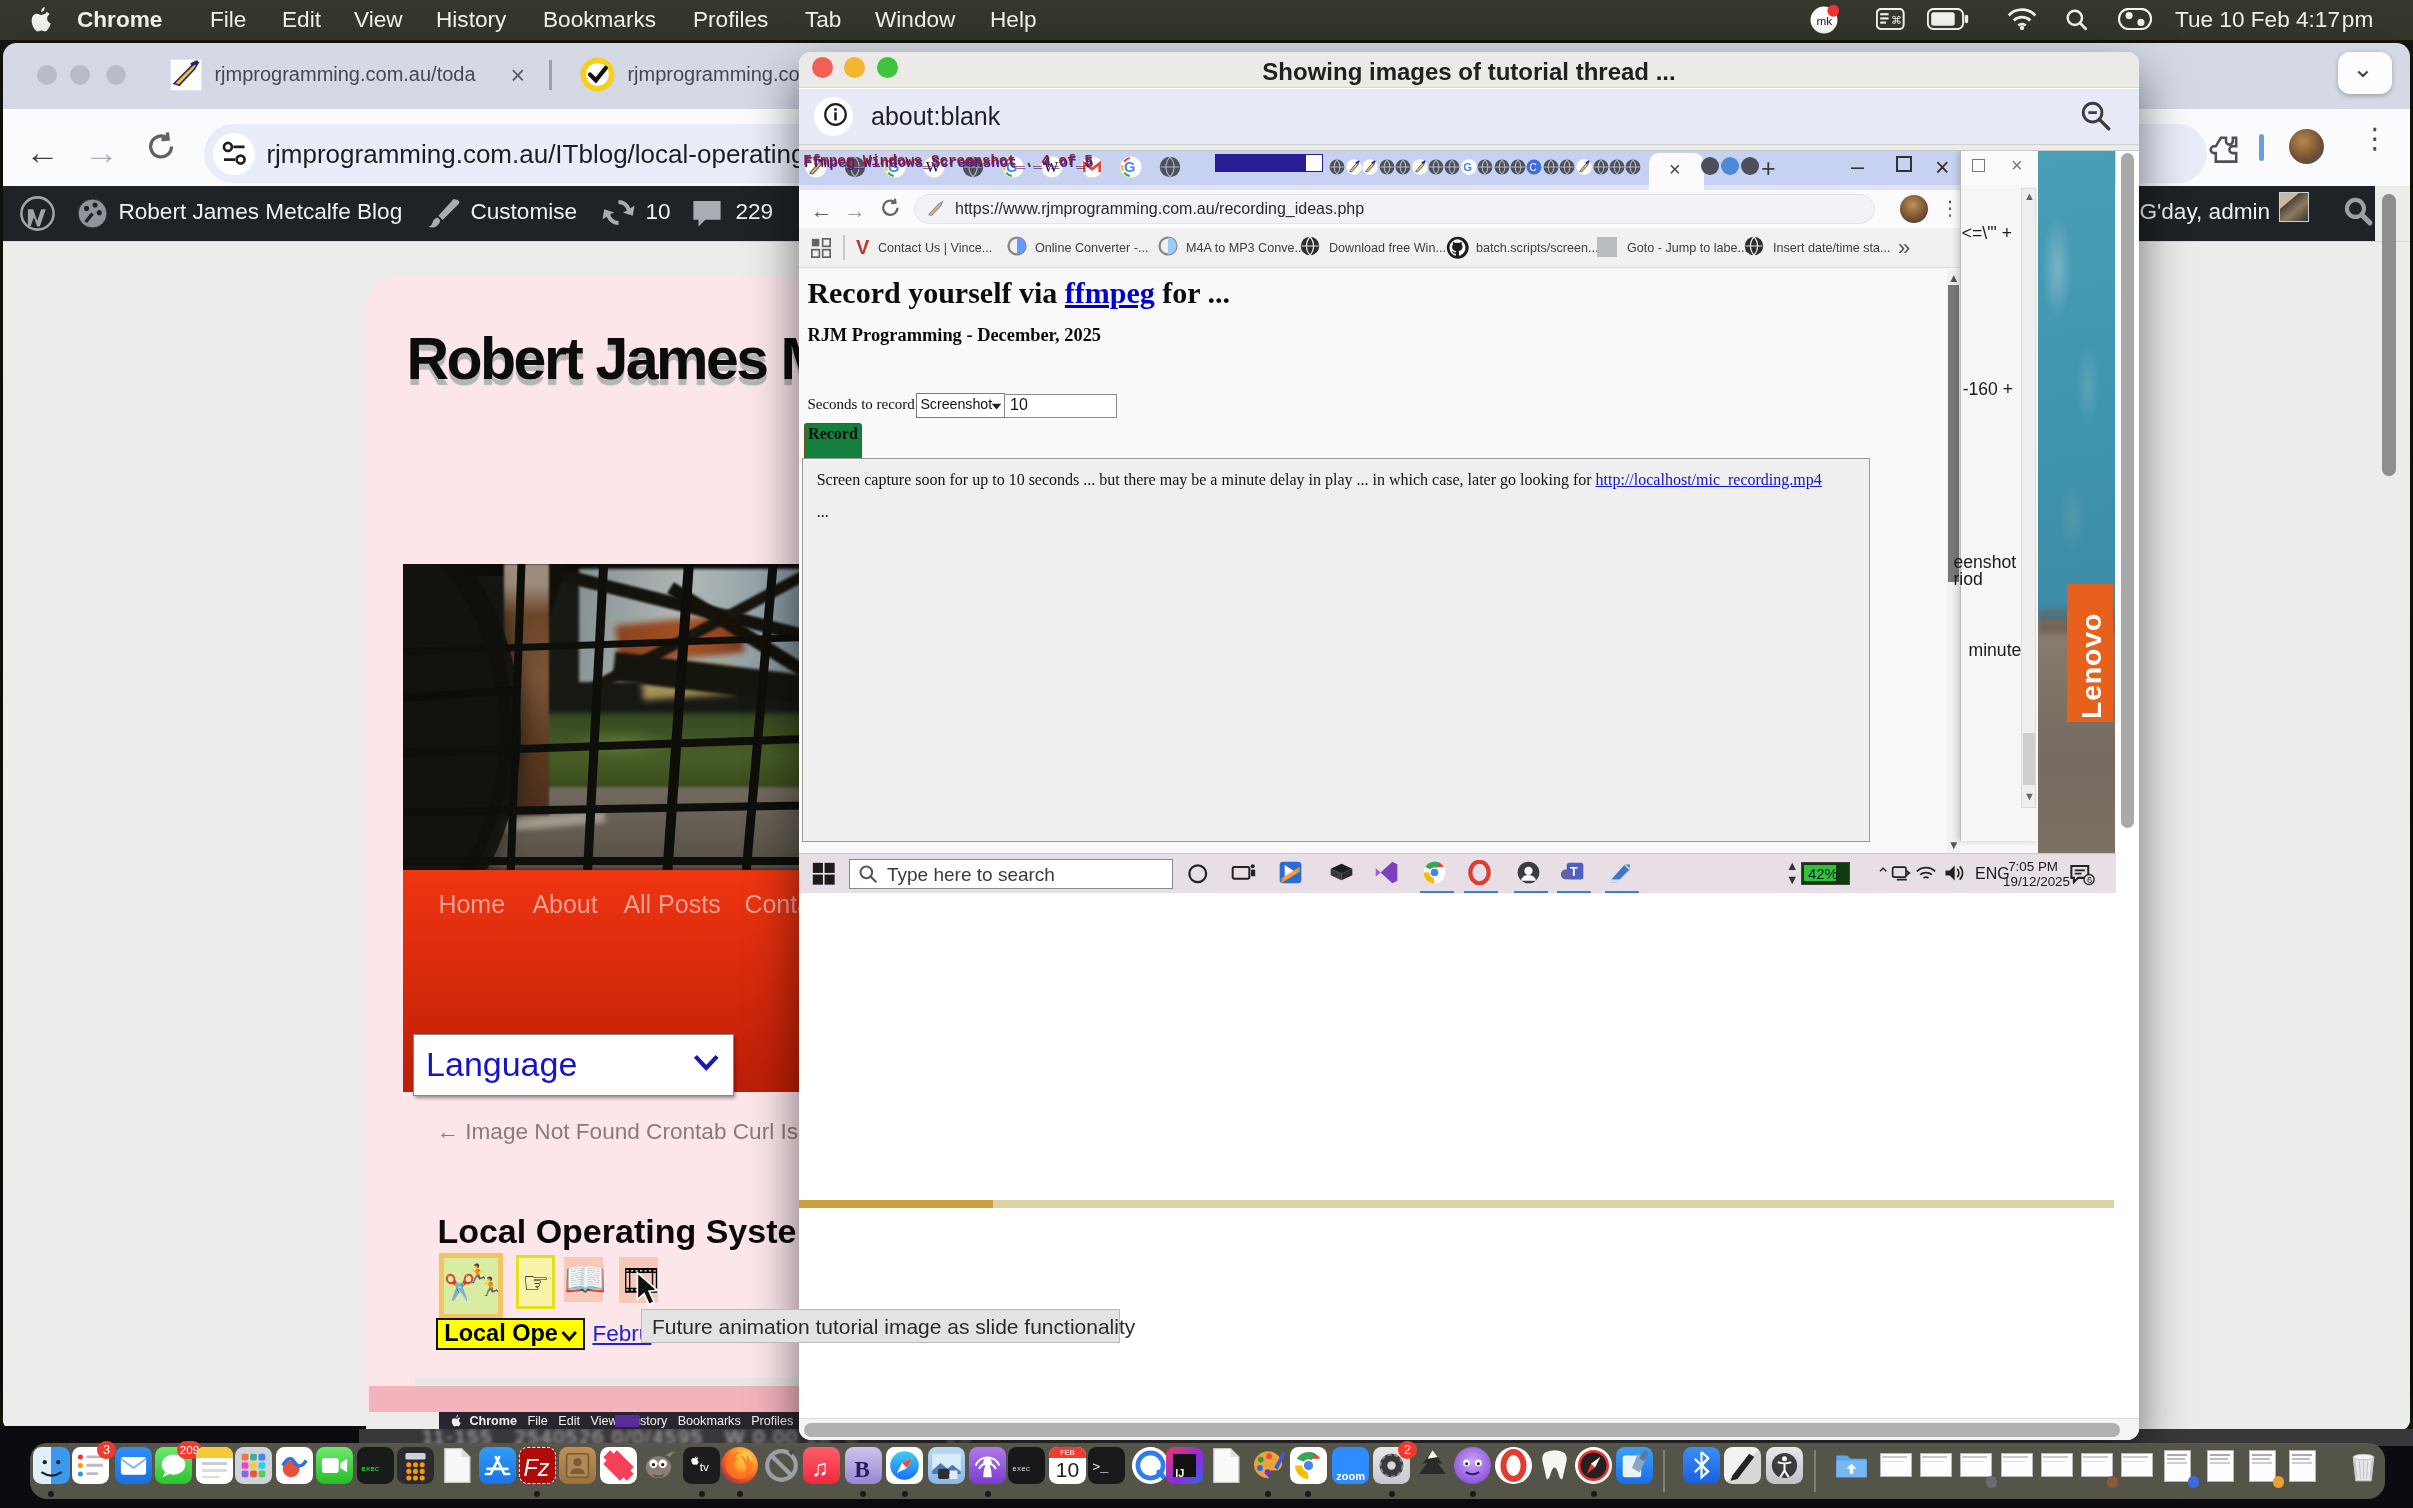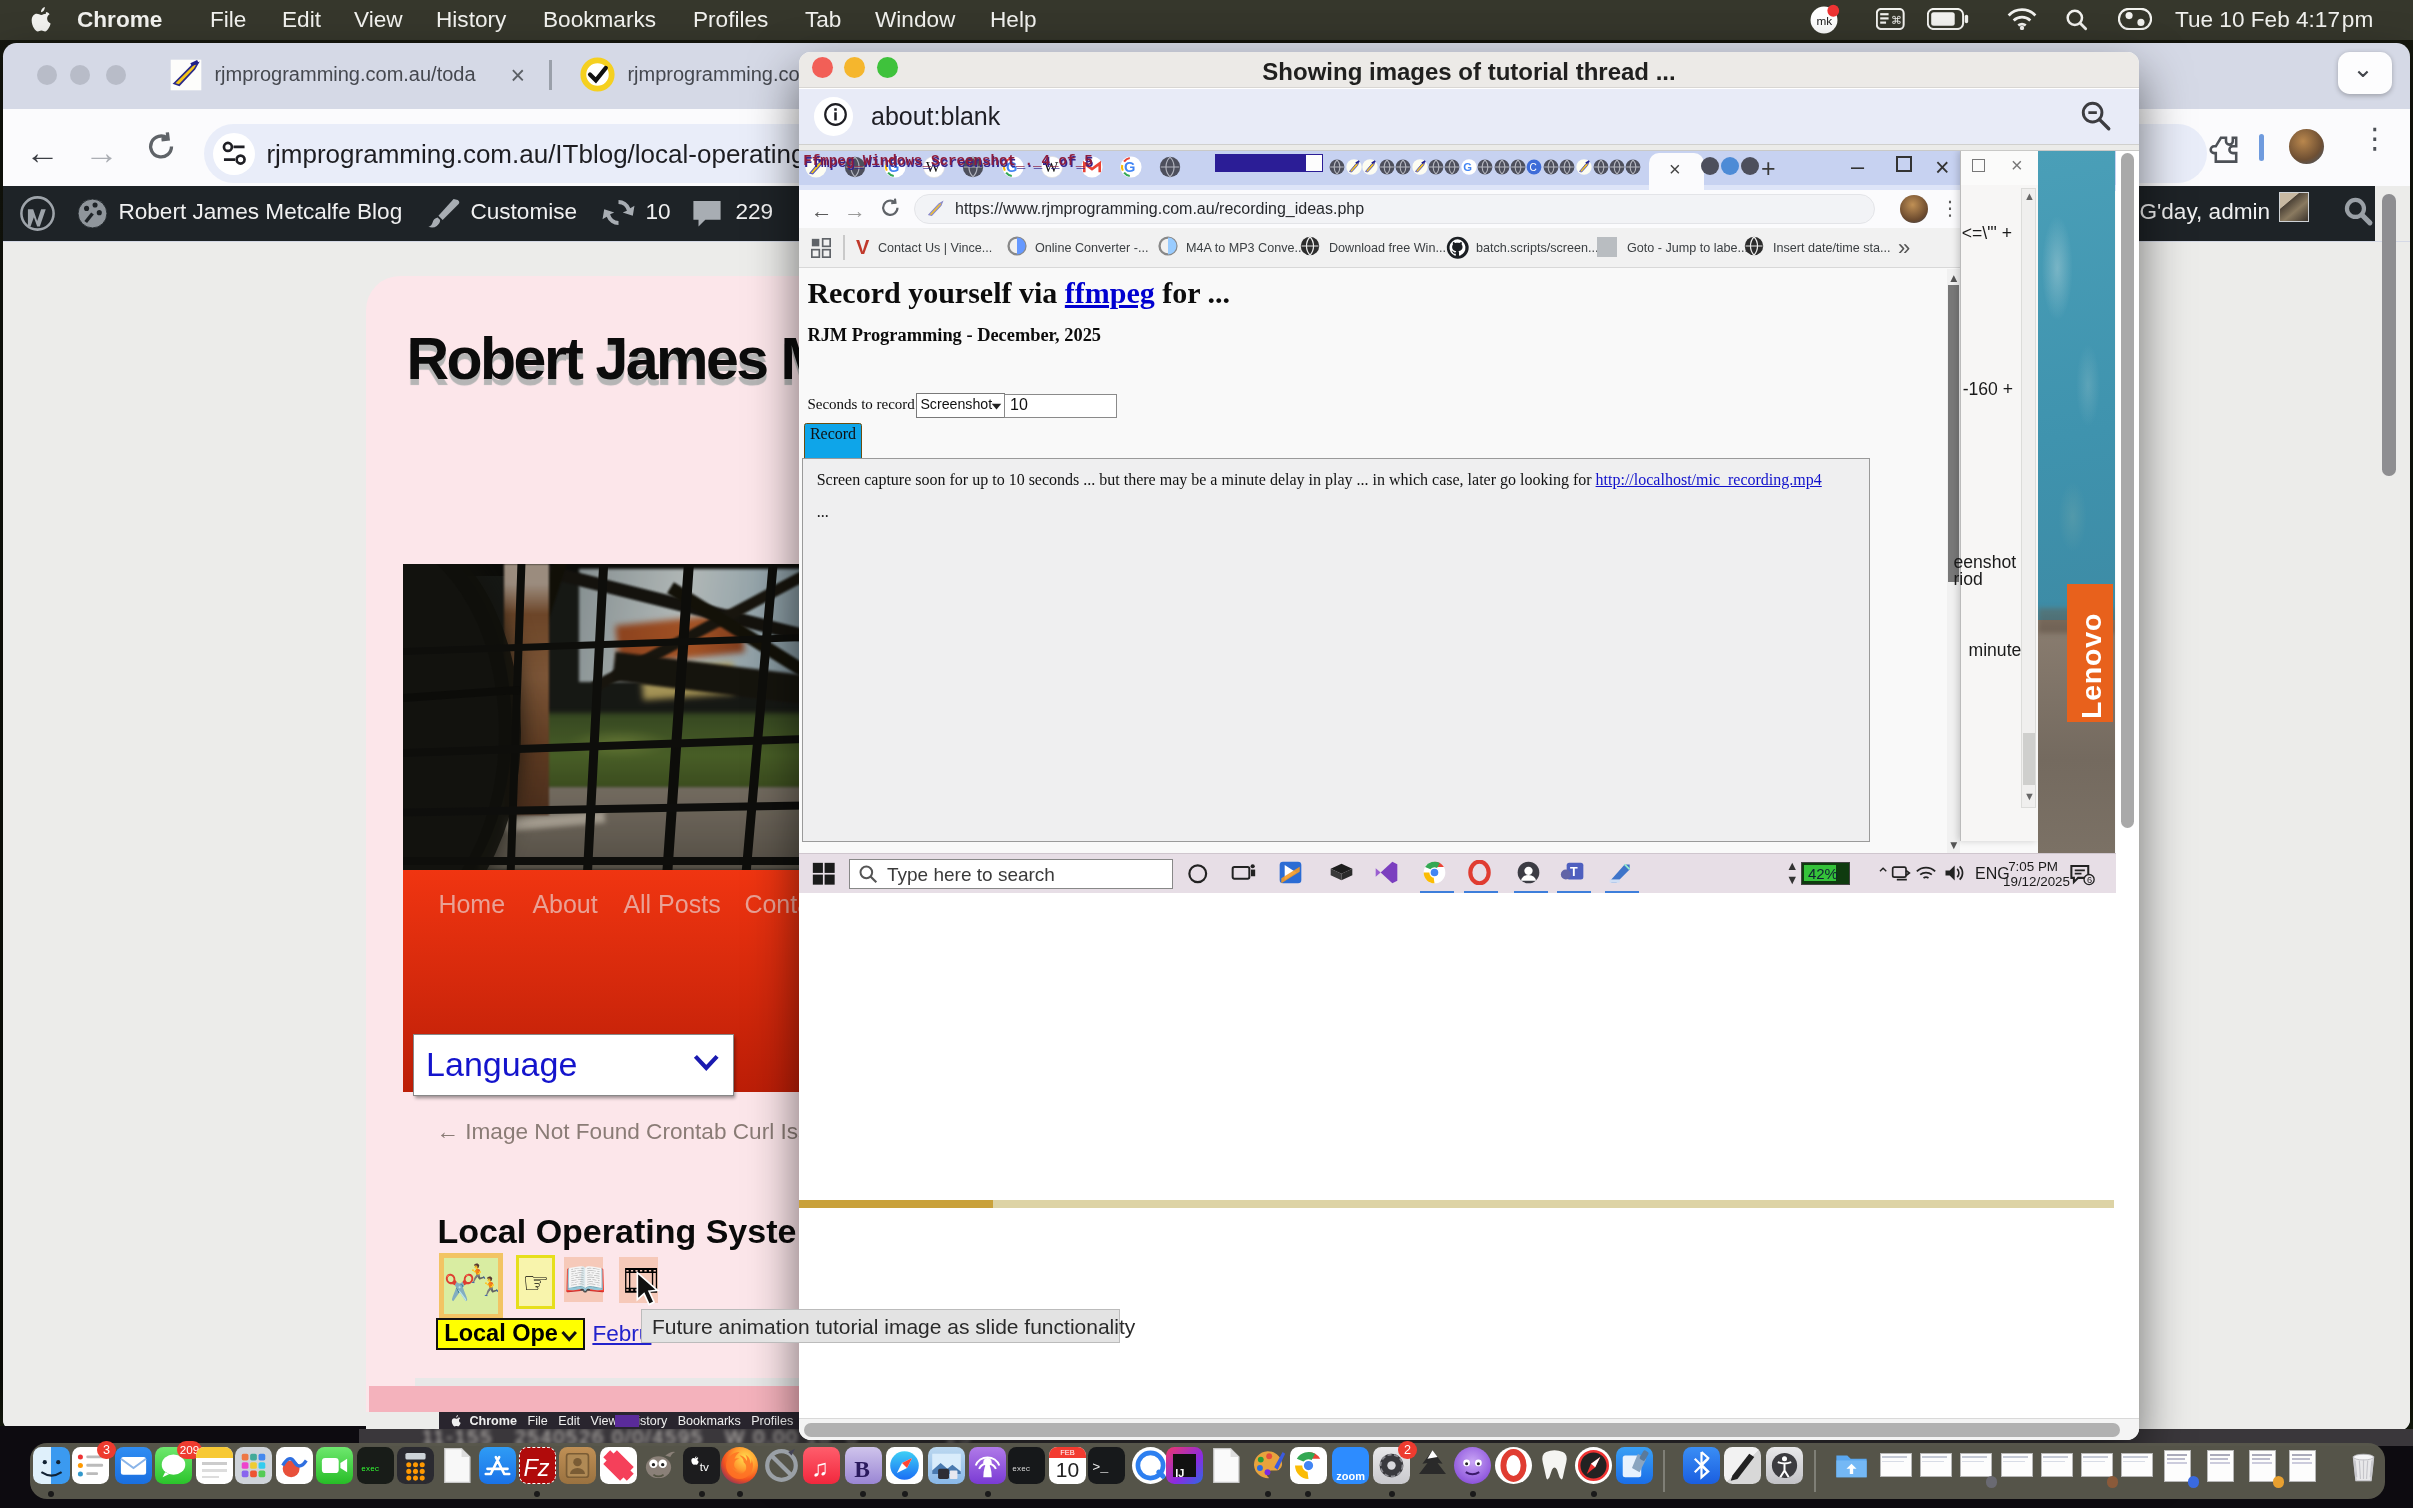--- a/index.html
+++ b/index.html
@@ -559,21 +559,21 @@
     <span class="abs" style="left:1099px; top:84px; font-size:22px; color:#555;">»</span>
 
     <div class="abs" style="left:0; top:118px; width:1161px; height:584px; background:#f9f9f9; font-family:'Liberation Serif', serif;">
       <div class="abs" style="left:8.4px; top:6.7px; font-size:30px; font-weight:bold; color:#0c0c0c;">Record yourself via <span style="color:#0000d0; text-decoration:underline;">ffmpeg</span> for ...</div>
       <div class="abs" style="left:8.4px; top:56px; font-size:18.4px; font-weight:bold; color:#0c0c0c;">RJM Programming - December, 2025</div>
       <div class="abs" style="left:8.4px; top:127px; font-size:15px; color:#0c0c0c;">Seconds to record</div>
       <div class="abs" style="left:117px; top:124px; width:89px; height:25px; background:#fff; border:1.7px solid #7a7a7a; overflow:hidden; white-space:nowrap; font-size:14.2px; font-family:'Liberation Sans',sans-serif; color:#111; padding:1.7px 3.4px;">Screenshot <svg width="11" height="9.2" viewBox="0 0 15 12" style="position:absolute;right:1.7px;top:8.4px;">
             <path d="M1 2 L7.5 10 L14 2" fill="#222"></path>
           </svg></div>
       <div class="abs" style="left:205px; top:125px; width:113px; height:24px; background:#fff; border:1.7px solid #8a8a8a; font-size:16px; font-family:'Liberation Sans',sans-serif; color:#111; padding:0.8px 5px;">10</div>
-      <div class="abs" style="left:5px; top:154px; width:58px; height:39px; background:#0ea5e9; border:1.7px solid #6b4e10; font-size:16px; color:#111; text-align:center; line-height:19px; border-radius:2.5px;">Record</div>
+      <div class="abs" style="left:5px; top:154px; width:58px; height:39px; background:#15803d; border:1.7px solid #6b4e10; font-size:16px; color:#111; text-align:center; line-height:19px; border-radius:2.5px;font-weight:bold;">Record</div>
       <div class="abs" style="left:2.5px; top:189px; width:1068px; height:384px; background:#efeff0; border:0.8px solid #9a9a9a;">
         <div class="abs" style="left:14.2px; top:11.7px; font-size:16px; color:#111;">Screen capture soon for up to 10 seconds ... but there may be a minute delay in play ... in which case, later go looking for <span style="color:#1111cc; text-decoration:underline;">http://localhost/mic_recording.mp4</span></div>
         <div class="abs" style="left:14.2px; top:44px; font-size:16px; color:#111;">...</div>
       </div>
     </div>
 
     <div class="abs" style="left:1148px; top:118px; width:12.6px; height:584px; background:#f1f1f1;"></div>
     <span class="abs" style="left:1149px; top:120px; font-size:11.7px; color:#555;">▲</span>
     <div class="abs" style="left:1149px; top:134px; width:11px; height:297px; background:#787878;"></div>
     <span class="abs" style="left:1149px; top:687px; font-size:11.7px; color:#555;">▼</span>

